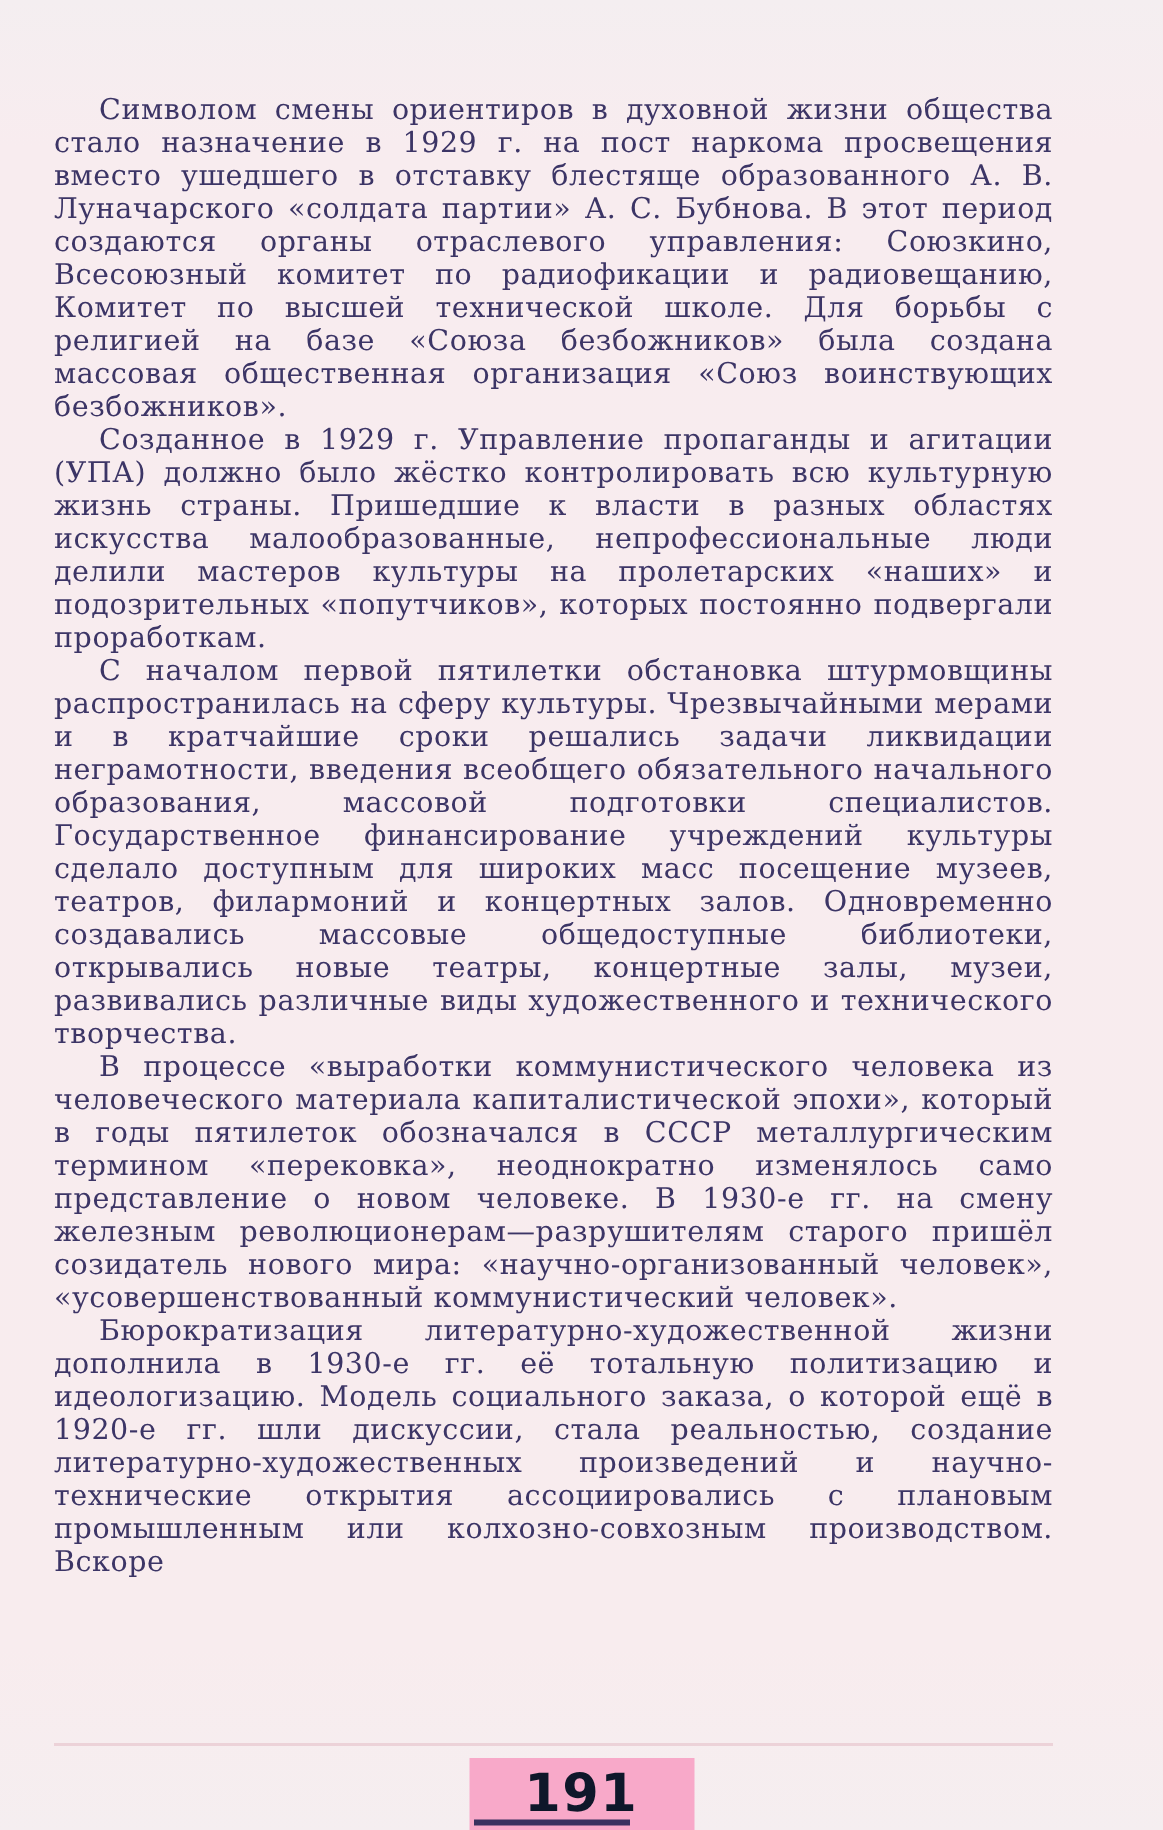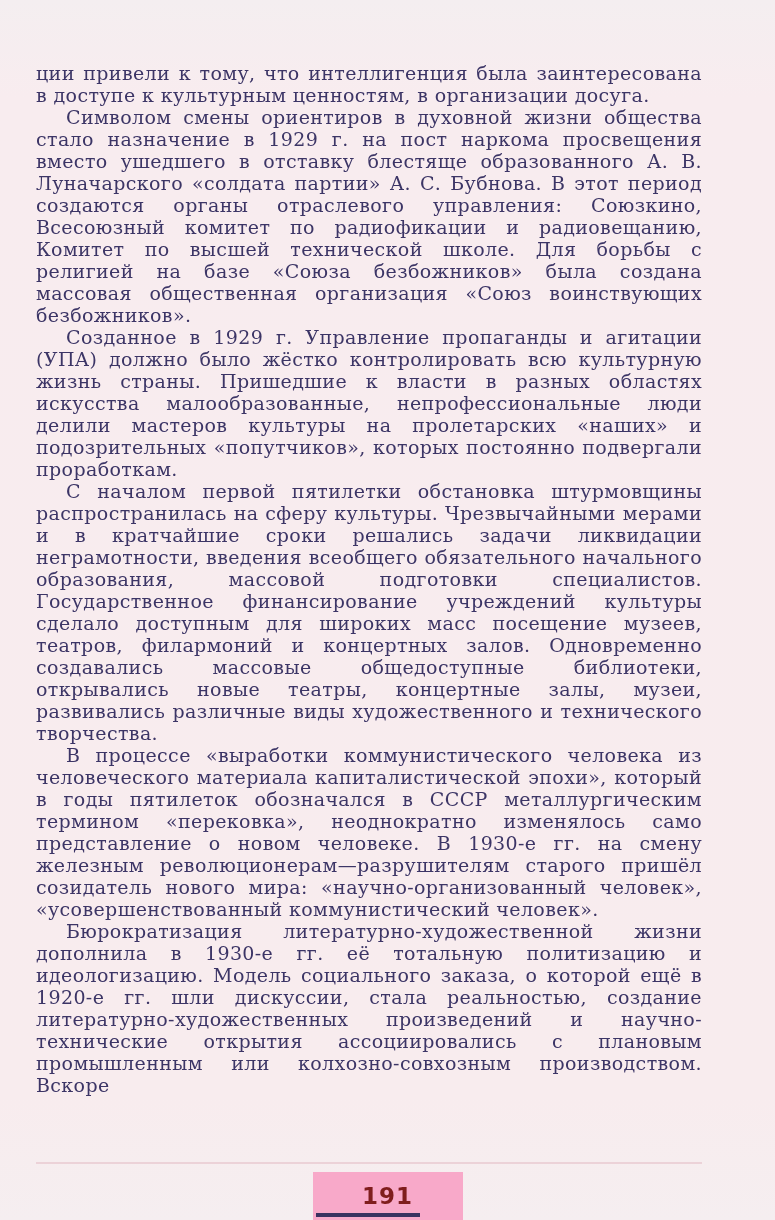--- a/index.html
+++ b/index.html
@@ -54,41 +54,40 @@
     width: 150px;
     height: 48px;
     background: #f8a9c9;
     display: flex;
     align-items: center;
     justify-content: center;
   }
   .pagenum {
     font-family: "DejaVu Sans", "Liberation Sans", sans-serif;
     font-weight: bold;
-    font-size: 23px;
-    color: #7f1d1d;
+    font-size: 35px;
+    color: #0f172a;
     letter-spacing: 1px;
   }
   .pagenum-underline {
     position: absolute;
     left: 50%;
     transform: translateX(-72px);
     bottom: 3px;
     width: 104px;
     height: 4px;
     background: #3a3160;
   }
 </style>
 </head>
 <body>
 
 <div class="page">
 
   <div class="text-block">
-    <p class="para continuation">ции привели к тому, что интеллигенция была заинтересована в доступе к культурным ценностям, в организации досуга.</p>
     <p class="para">Символом смены ориентиров в духовной жизни общества стало назначение в 1929 г. на пост наркома просвещения вместо ушедшего в отставку блестяще образованного А. В. Луначарского «солдата партии» А. С. Бубнова. В этот период создаются органы отраслевого управления: Союзкино, Всесоюзный комитет по радиофикации и радиовещанию, Комитет по высшей технической школе. Для борьбы с религией на базе «Союза безбожников» была создана массовая общественная организация «Союз воинствующих безбожников».</p>
     <p class="para">Созданное в 1929 г. Управление пропаганды и агитации (УПА) должно было жёстко контролировать всю культурную жизнь страны. Пришедшие к власти в разных областях искусства малообразованные, непрофессиональные люди делили мастеров культуры на пролетарских «наших» и подозрительных «попутчиков», которых постоянно подвергали проработкам.</p>
     <p class="para">С началом первой пятилетки обстановка штурмовщины распространилась на сферу культуры. Чрезвычайными мерами и в кратчайшие сроки решались задачи ликвидации неграмотности, введения всеобщего обязательного начального образования, массовой подготовки специалистов. Государственное финансирование учреждений культуры сделало доступным для широких масс посещение музеев, театров, филармоний и концертных залов. Одновременно создавались массовые общедоступные библиотеки, открывались новые театры, концертные залы, музеи, развивались различные виды художественного и технического творчества.</p>
     <p class="para">В процессе «выработки коммунистического человека из человеческого материала капиталистической эпохи», который в годы пятилеток обозначался в СССР металлургическим термином «перековка», неоднократно изменялось само представление о новом человеке. В 1930-е гг. на смену железным революционерам—разрушителям старого пришёл созидатель нового мира: «научно-организованный человек», «усовершенствованный коммунистический человек».</p>
     <p class="para">Бюрократизация литературно-художественной жизни дополнила в 1930-е гг. её тотальную политизацию и идеологизацию. Модель социального заказа, о которой ещё в 1920-е гг. шли дискуссии, стала реальностью, создание литературно-художественных произведений и научно-технические открытия ассоциировались с плановым промышленным или колхозно-совхозным производством. Вскоре</p>
   </div>
 
   <div class="footer-rule"></div>
 
   <div class="pagenum-box">

